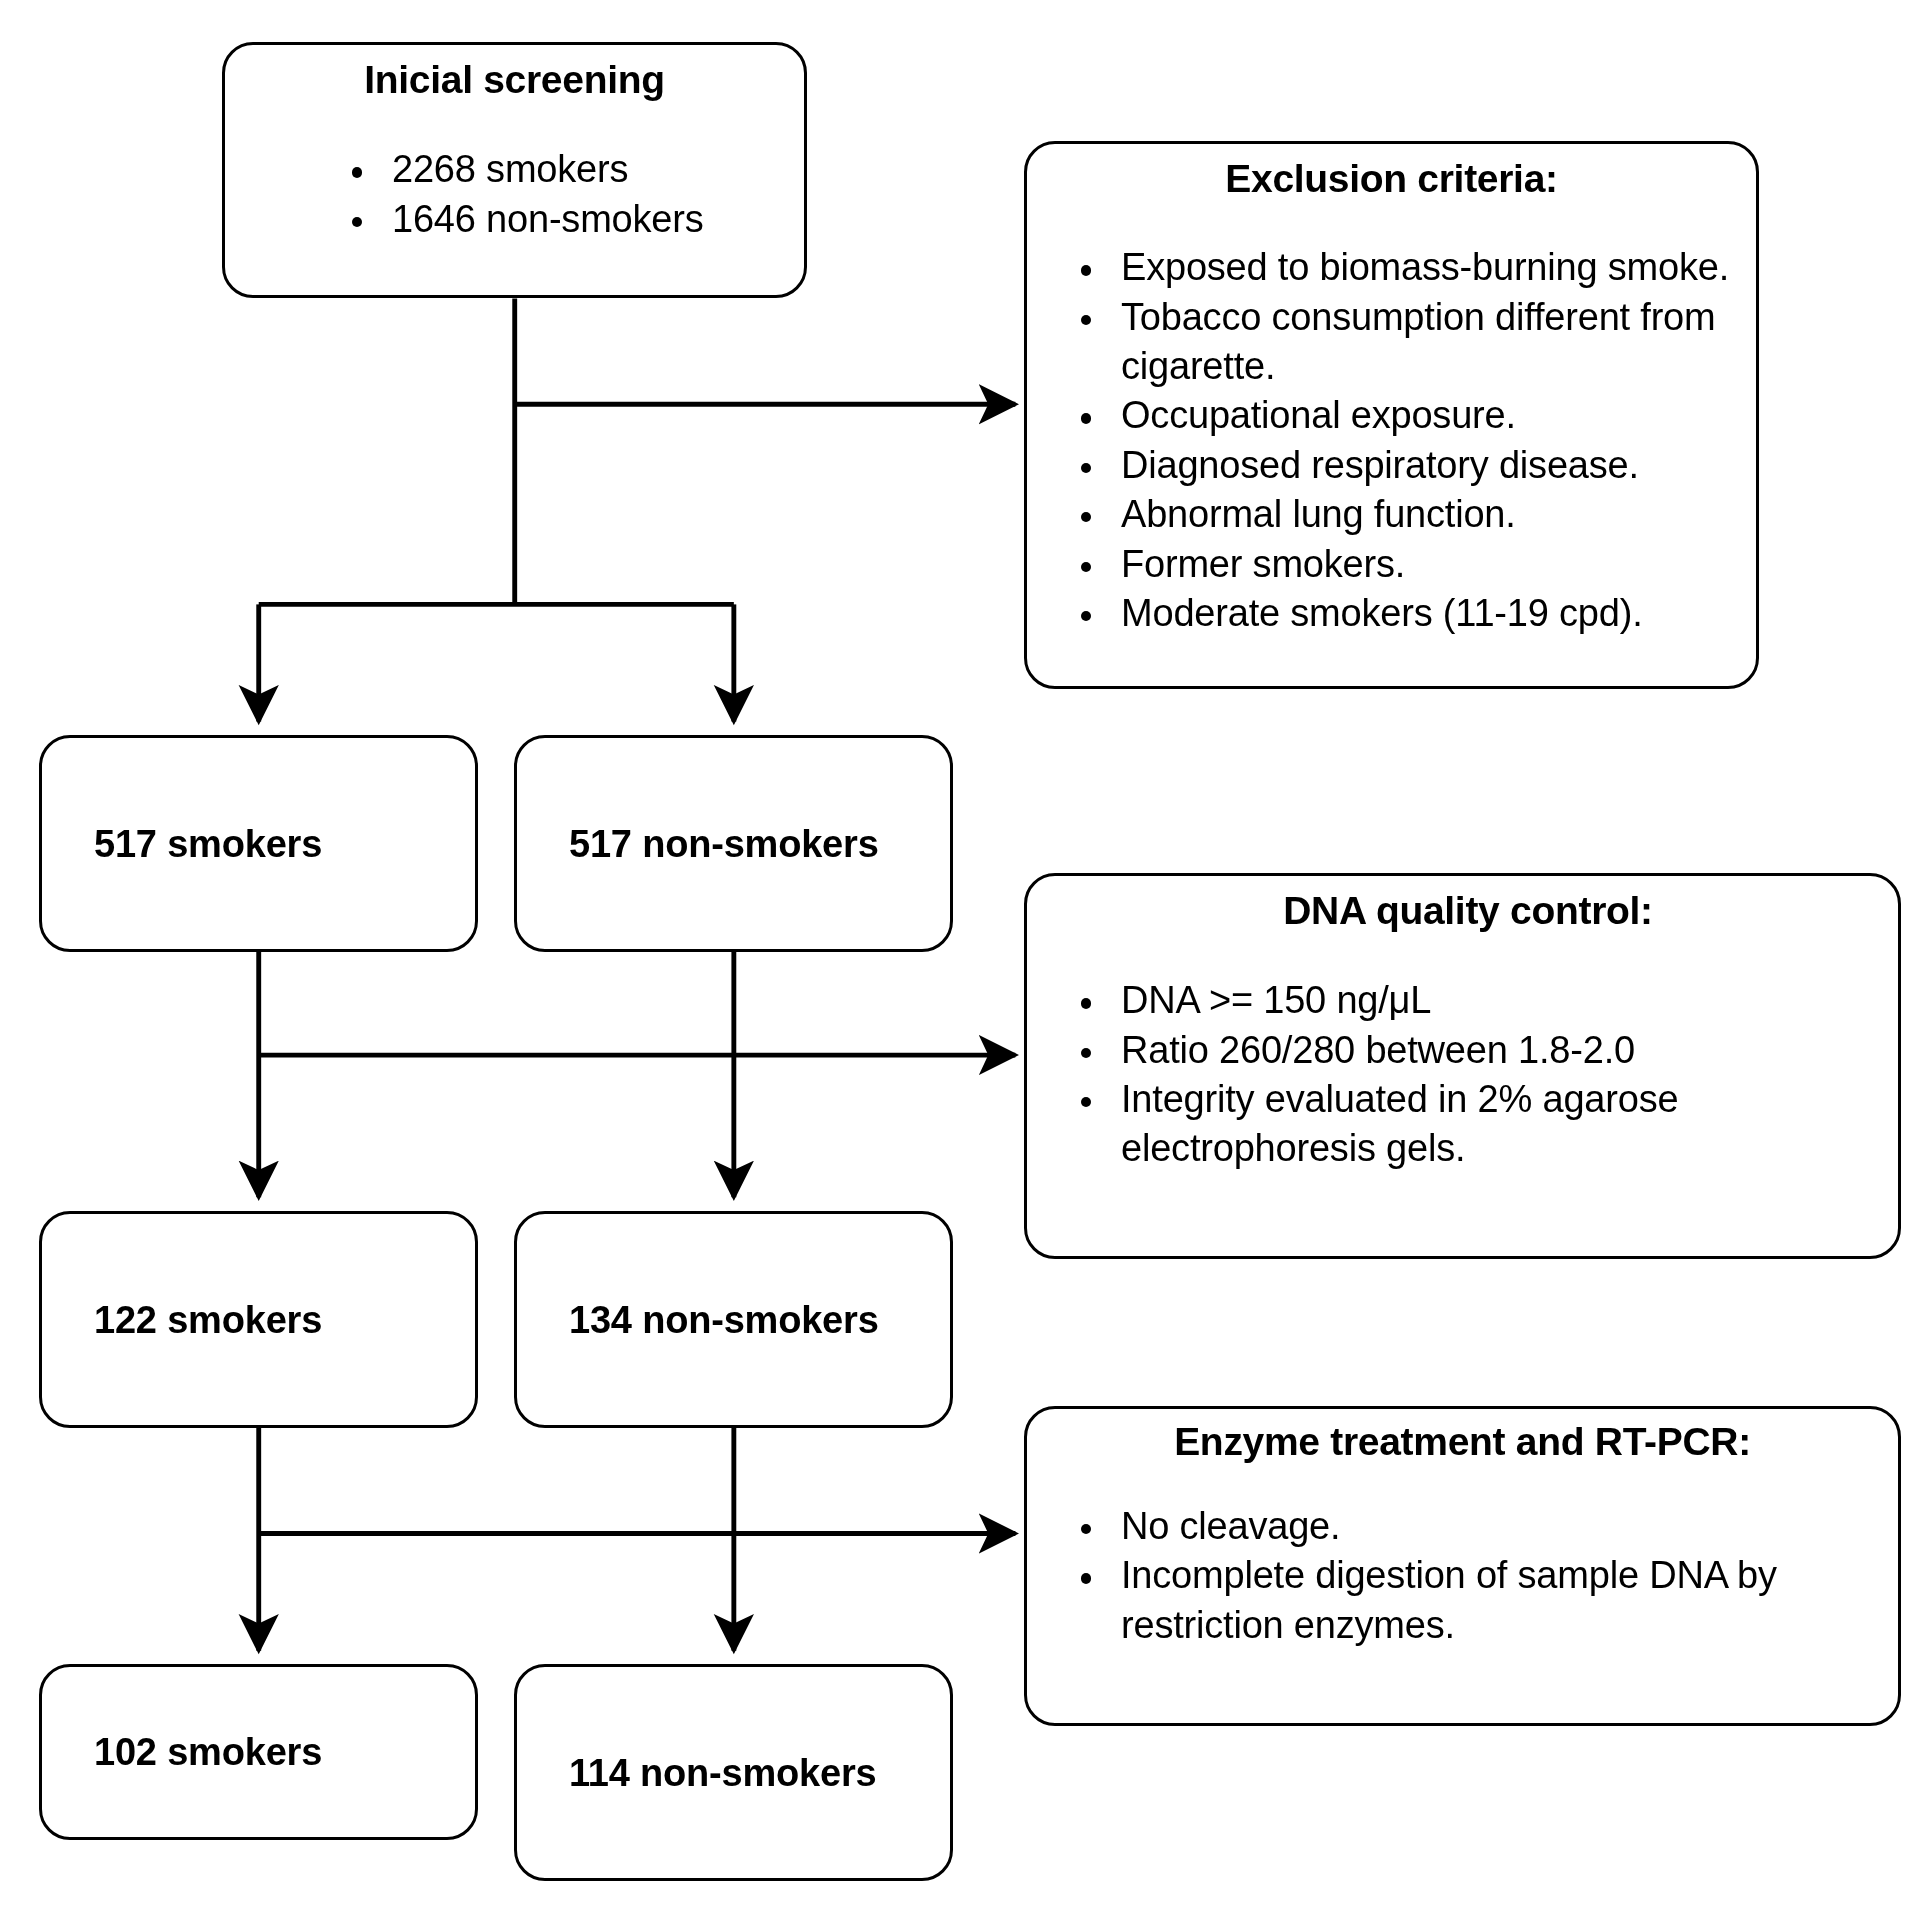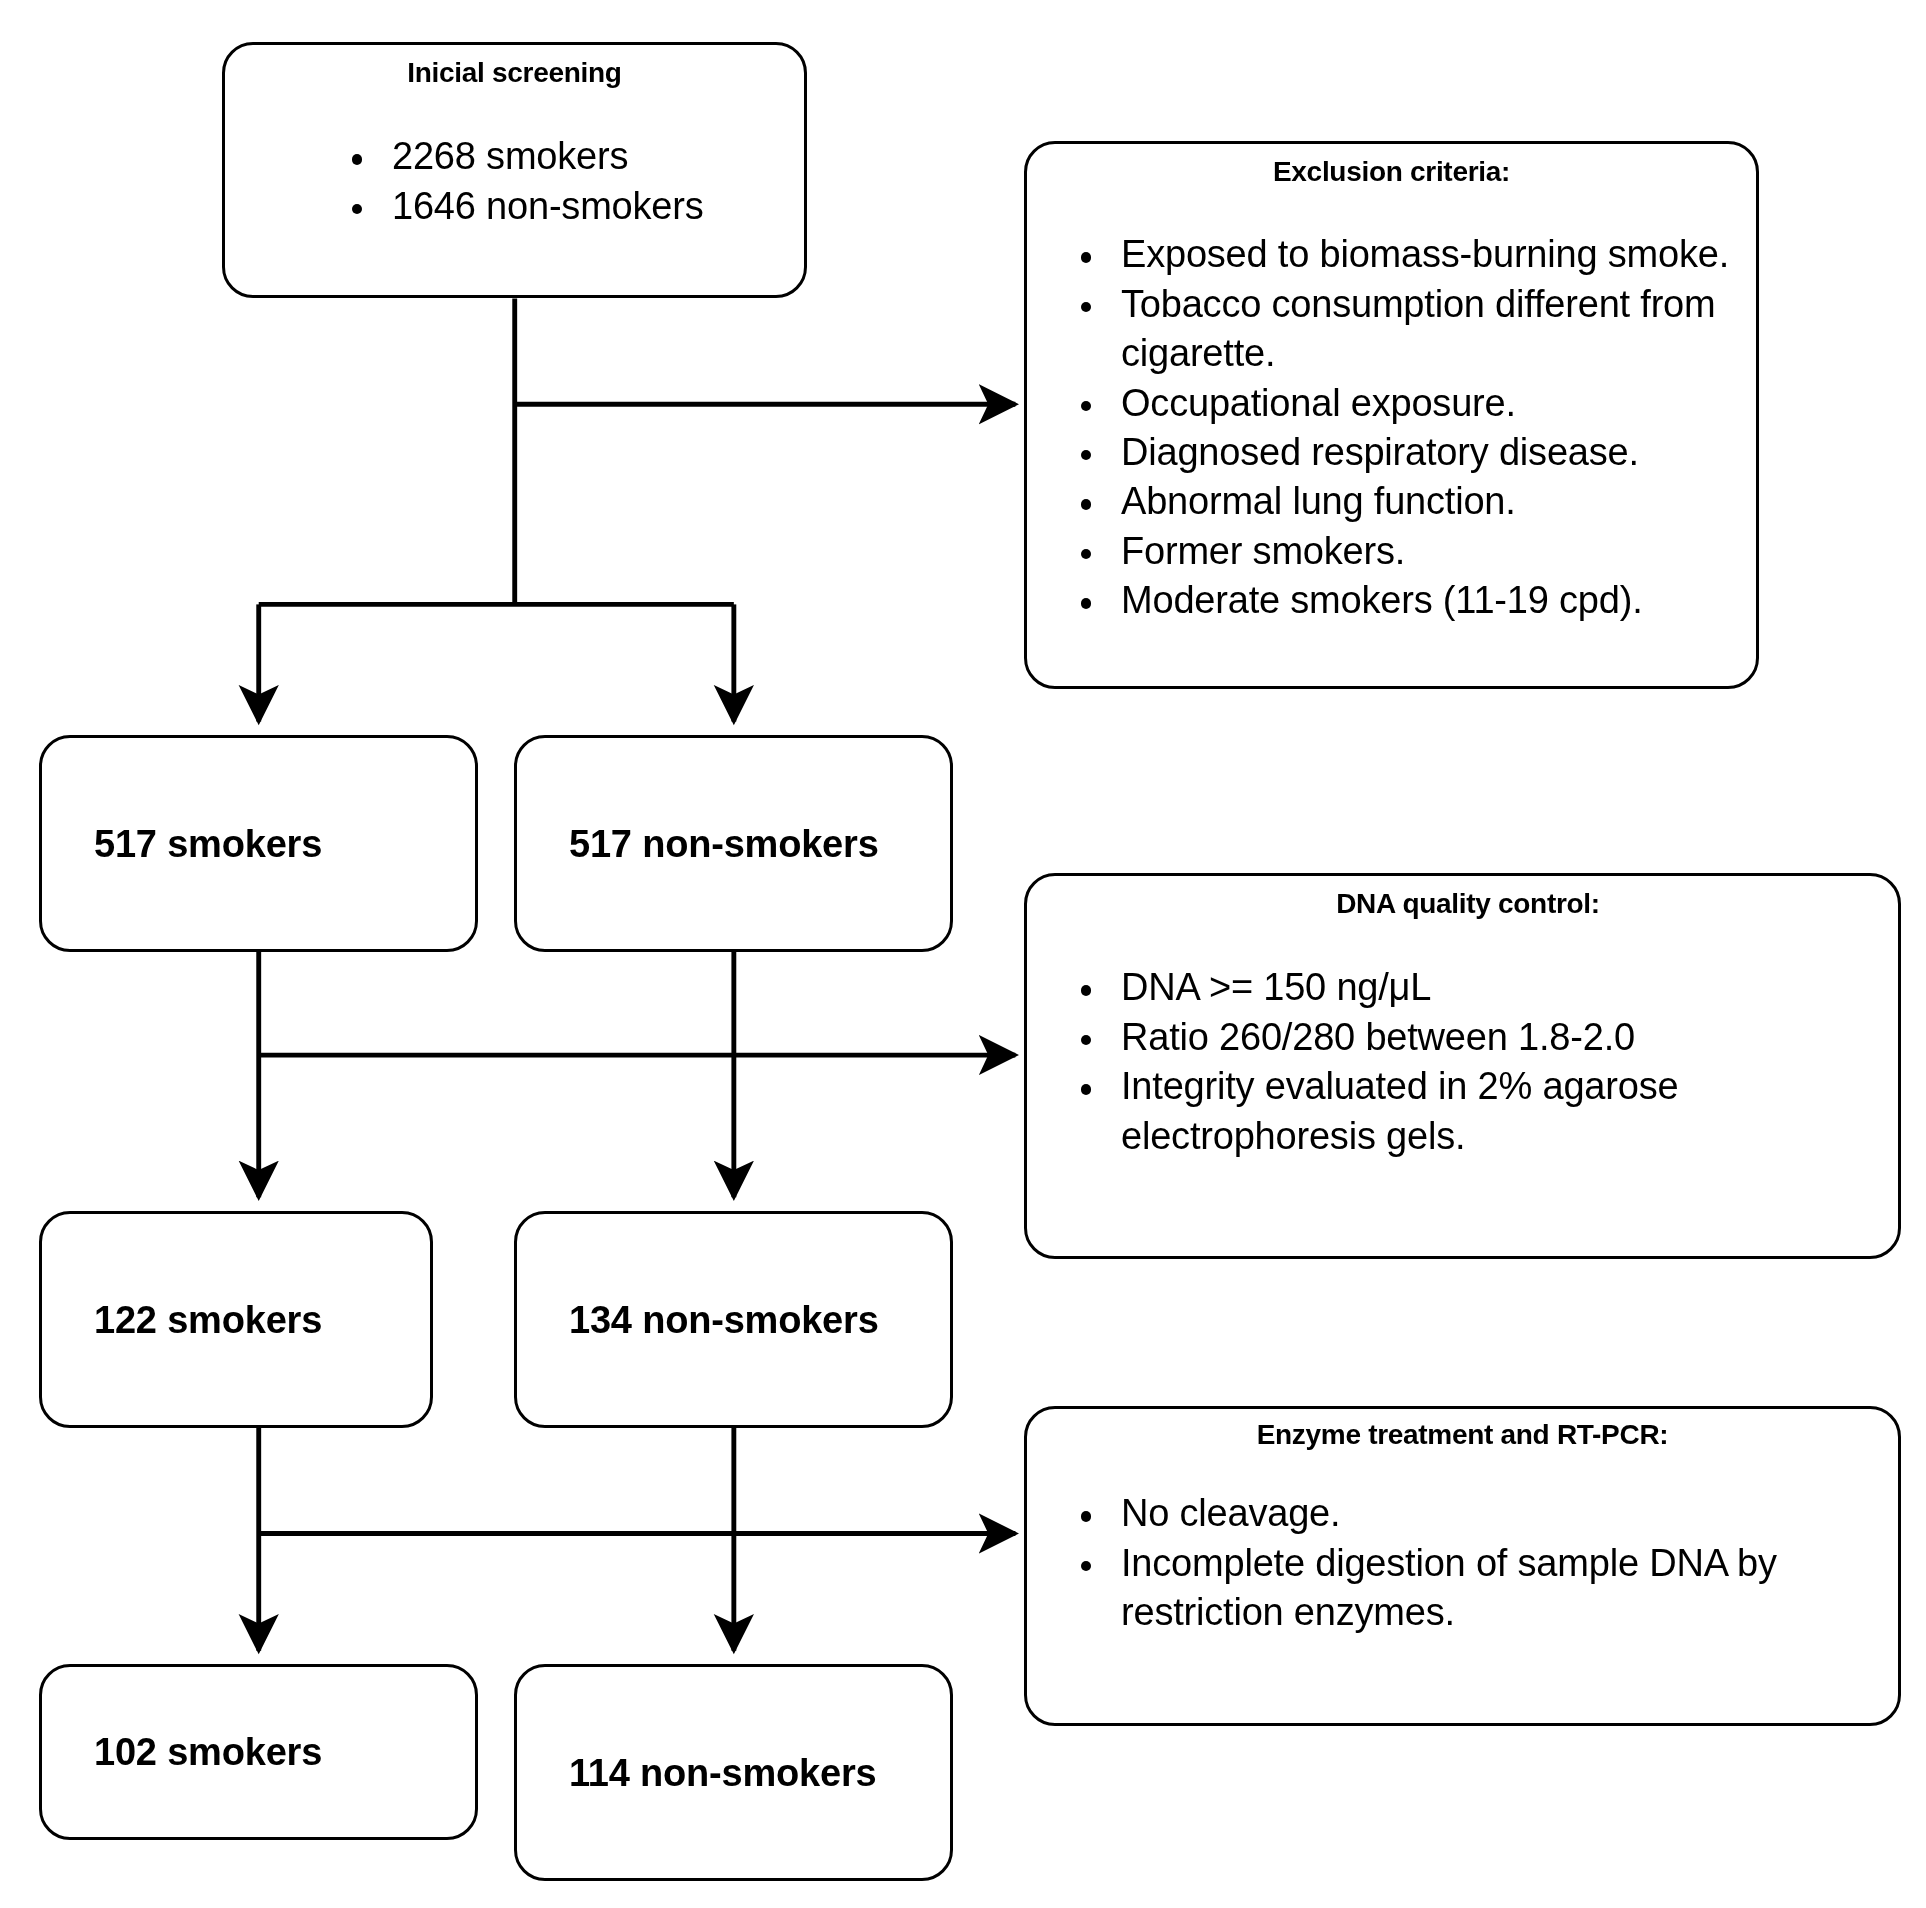--- a/index.html
+++ b/index.html
@@ -28,21 +28,21 @@
     position: absolute;
     box-sizing: border-box;
     background: #ffffff;
     border: 3.8px solid #000000;
     border-radius: 31px;
     z-index: 2;
   }
   .node-title {
     font-weight: bold;
     text-align: center;
-    font-size: 28px;
+    font-size: 39px;
     line-height: 1.16;
     letter-spacing: -0.3px;
   }
   .bullets {
     list-style: none;
     margin: 0;
     padding: 0;
   }
   .bullets li {
     position: relative;
@@ -84,21 +84,21 @@
 
   #node-enzyme {
     left: 1024px; top: 1406px; width: 877px; height: 320px;
   }
   #node-enzyme .node-title { margin-top: 9.8px; }
   #node-enzyme .bullets { margin-top: 38px; margin-left: 42px; margin-right: 14px; }
 
   
   #node-smokers-517     { left: 39px;  top: 735px; width: 439px; height: 217px; }
   #node-nonsmokers-517  { left: 514px; top: 735px; width: 439px; height: 217px; }
-  #node-smokers-122     { left: 39px;  top: 1211px; width: 394px; height: 217px; }
+  #node-smokers-122     { left: 39px;  top: 1211px; width: 439px; height: 217px; }
   #node-nonsmokers-134  { left: 514px; top: 1211px; width: 439px; height: 217px; }
   #node-smokers-102     { left: 39px;  top: 1664px; width: 439px; height: 176px; }
   #node-nonsmokers-114  { left: 514px; top: 1664px; width: 439px; height: 217px; }
 
   .count-label {
     position: absolute;
     left: 52px;
     top: 50%;
     transform: translateY(-50%);
     font-size: 38px;

